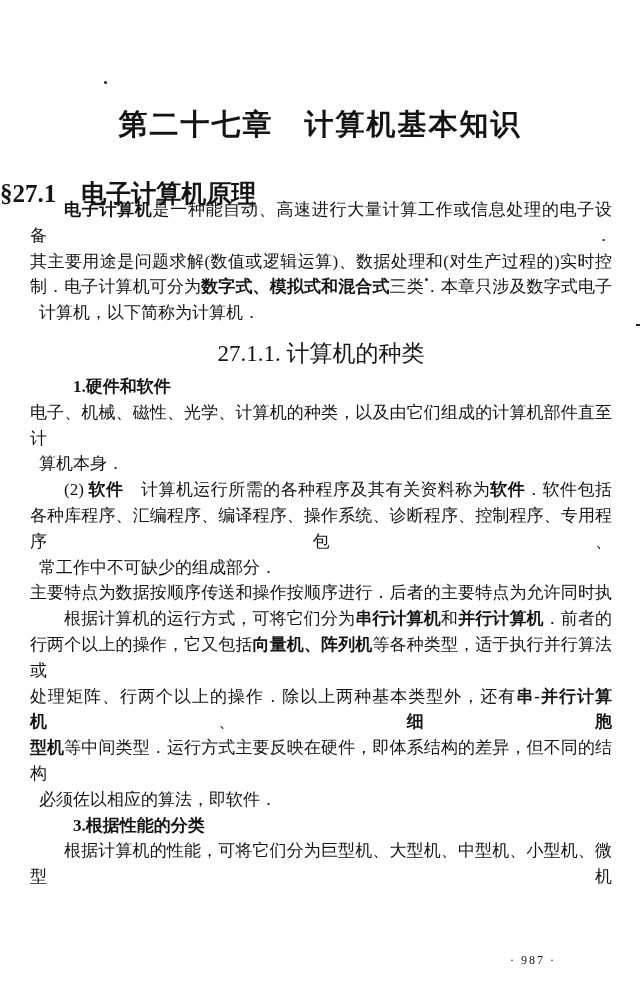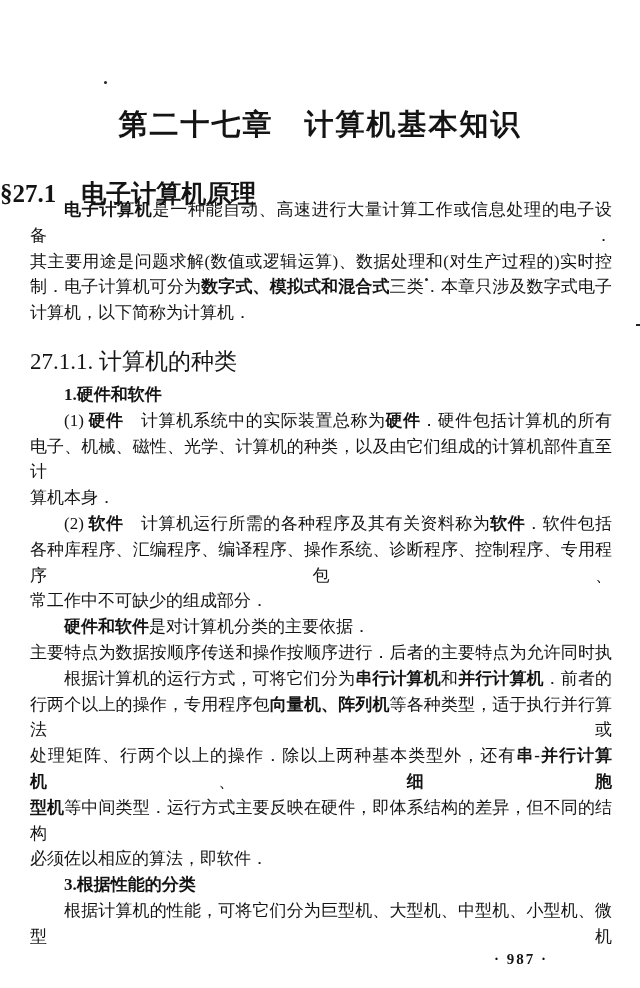--- a/index.html
+++ b/index.html
@@ -24,35 +24,36 @@
     font-size:25px;font-weight:bold;
     white-space:nowrap;
   }
   .doc-body{
     position:absolute;top:197px;left:30px;right:28px;
     font-size:17px;line-height:25.8px;
   }
   .sec-heading{
     font-size:23px;font-weight:normal;
     line-height:32px;
-    margin:20px 0 4px 0;
+    margin:12px 0 4px 0;
+    text-align:center;
   }
   .para{margin:0;}
   .line{
     text-align:justify;
     text-align-last:justify;
   }
-  .line.last{text-align-last:left;}
+  .line.last{text-align-last:left;margin-left:9px;}
   .line.indent{text-indent:2em;}
   .subhead{font-weight:bold;}
   .b{font-weight:bold;}
   .page-number{
     position:absolute;
-    right:92px;bottom:20px;
-    font-size:15px;font-weight:bold;
+    right:84px;bottom:20px;
+    font-size:12px;font-weight:normal;
     letter-spacing:2px;
     white-space:nowrap;
   }
   .artifact{
     position:absolute;background:#222;border-radius:50%;
   }
   .artifact.a1{left:104px;top:81px;width:3px;height:3px;}
   .artifact.a2{left:636px;top:324px;width:4px;height:2px;border-radius:0;}
   .artifact.a3{left:425px;top:278px;width:3px;height:3px;}
 </style>
@@ -66,36 +67,32 @@
   <div class="doc-body">
       <div class="para">
         <div class="line indent"><span class="b">电子计算机</span><span>是一种能自动、高速进行大量计算工作或信息处理的电子设备．</span></div>
         <div class="line"><span>其主要用途是问题求解(数值或逻辑运算)、数据处理和(对生产过程的)实时控</span></div>
         <div class="line"><span>制．电子计算机可分为</span><span class="b">数字式、模拟式和混合式</span><span>三类．本章只涉及数字式电子</span></div>
         <div class="line last"><span>计算机，以下简称为计算机．</span></div>
       </div>
       <div class="sec-heading">27.1.1. 计算机的种类</div>
       <div class="line indent last subhead">1.硬件和软件</div>
       <div class="para">
-        <div class="line indent"><span>(1) </span><span class="b">硬件</span><span>　计算机系统中的实际装置总称为</span><span class="b">硬件</span><span>．硬件包括计算机的所有</span></div>
         <div class="line"><span>电子、机械、磁性、光学、计算机的种类，以及由它们组成的计算机部件直至计</span></div>
         <div class="line last"><span>算机本身．</span></div>
       </div>
       <div class="para">
         <div class="line indent"><span>(2) </span><span class="b">软件</span><span>　计算机运行所需的各种程序及其有关资料称为</span><span class="b">软件</span><span>．软件包括</span></div>
         <div class="line"><span>各种库程序、汇编程序、编译程序、操作系统、诊断程序、控制程序、专用程序包、</span></div>
         <div class="line last"><span>常工作中不可缺少的组成部分．</span></div>
       </div>
       <div class="para">
-        <div class="line indent last"><span class="b">硬件和软件</span><span>是对计算机分类的主要依据．</span></div>
-      </div>
-      <div class="para">
         <div class="line"><span>主要特点为数据按顺序传送和操作按顺序进行．后者的主要特点为允许同时执</span></div>
         <div class="line indent"><span>根据计算机的运行方式，可将它们分为</span><span class="b">串行计算机</span><span>和</span><span class="b">并行计算机</span><span>．前者的</span></div>
-        <div class="line"><span>行两个以上的操作，专用程序包</span><span class="b">向量机、阵列机</span><span>等各种类型，适于执行并行算法或</span></div>
+        <div class="line"><span>行两个以上的操作，它又包括</span><span class="b">向量机、阵列机</span><span>等各种类型，适于执行并行算法或</span></div>
         <div class="line"><span>处理矩阵、行两个以上的操作．除以上两种基本类型外，还有</span><span class="b">串-并行计算机</span><span>、</span><span class="b">细胞</span></div>
         <div class="line"><span class="b">型机</span><span>等中间类型．运行方式主要反映在硬件，即体系结构的差异，但不同的结构</span></div>
         <div class="line last"><span>必须佐以相应的算法，即软件．</span></div>
       </div>
       <div class="line indent last subhead">3.根据性能的分类</div>
       <div class="para">
         <div class="line indent"><span>根据计算机的性能，可将它们分为巨型机、大型机、中型机、小型机、微型机</span></div>
       </div>
     </div>
 

